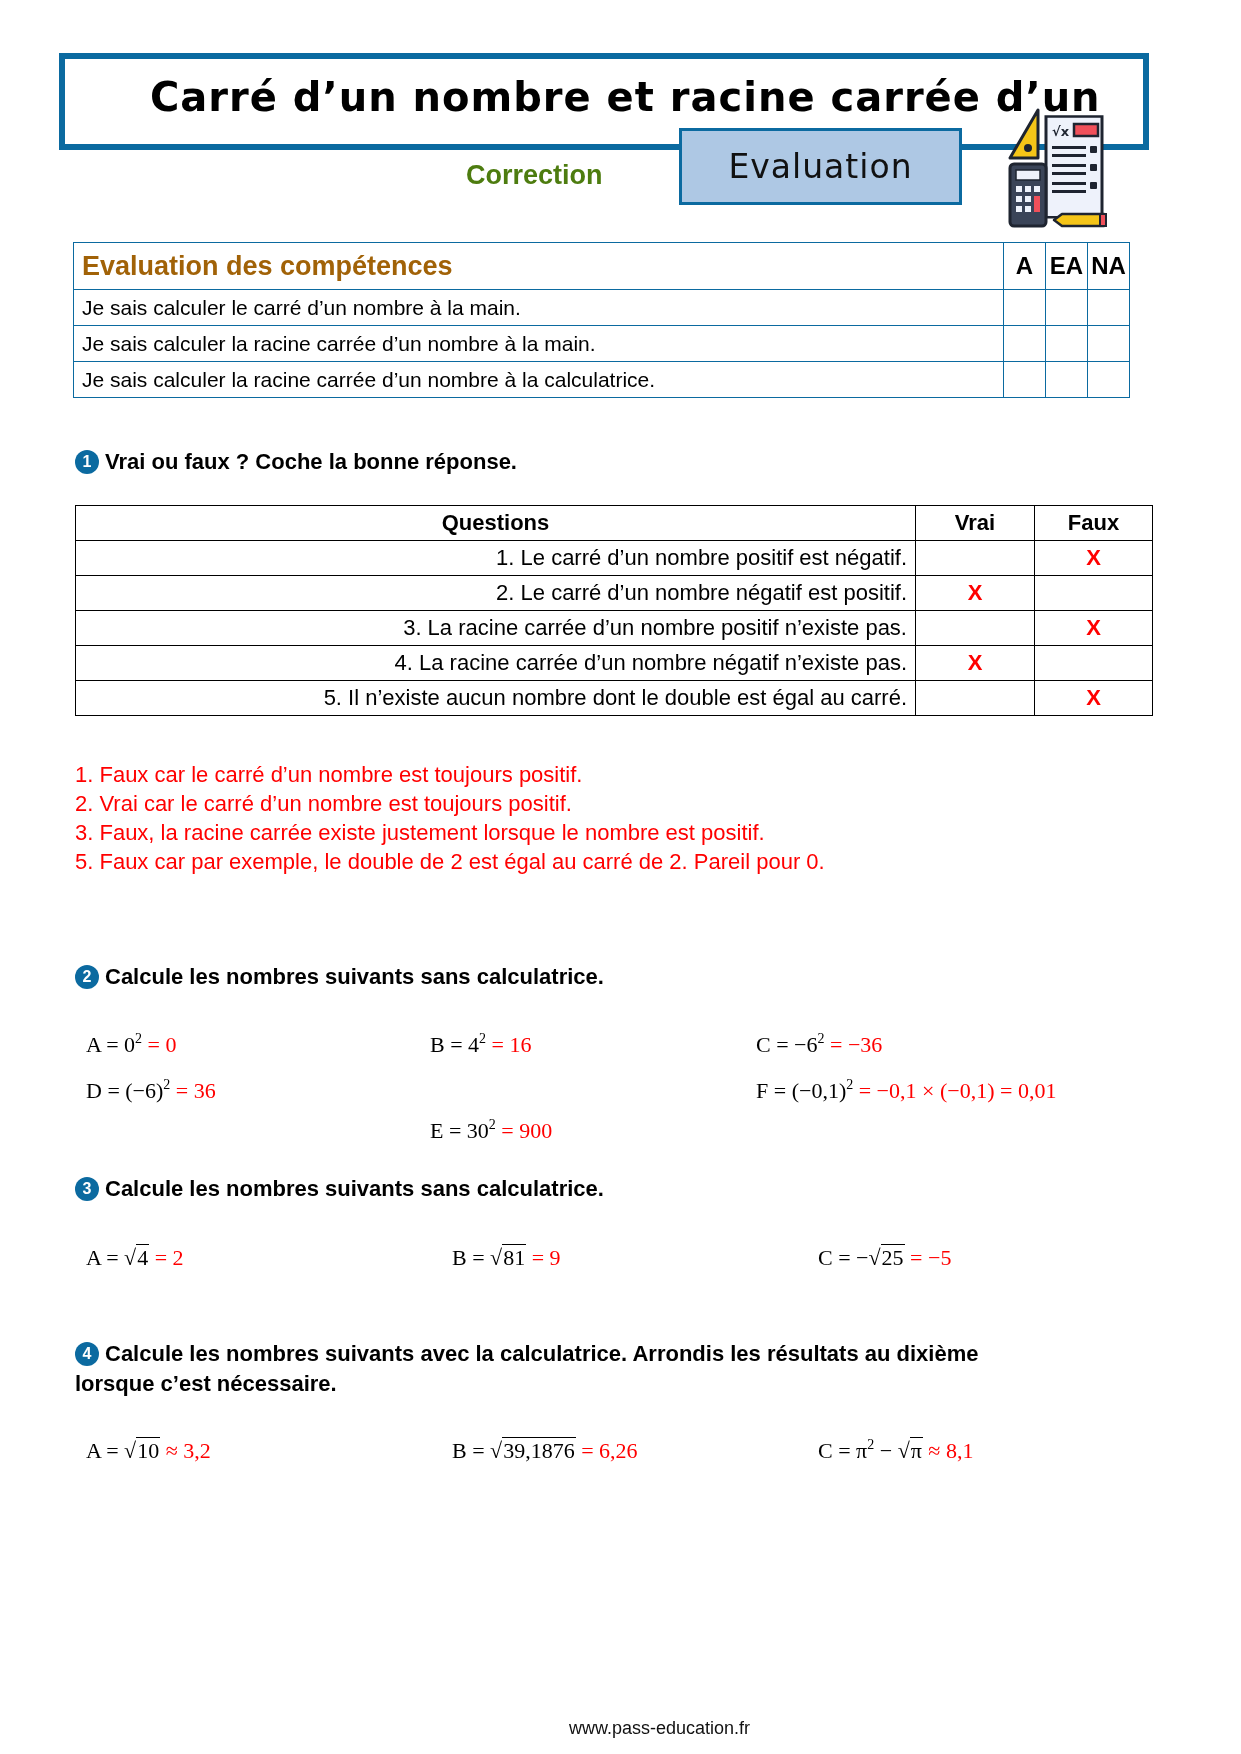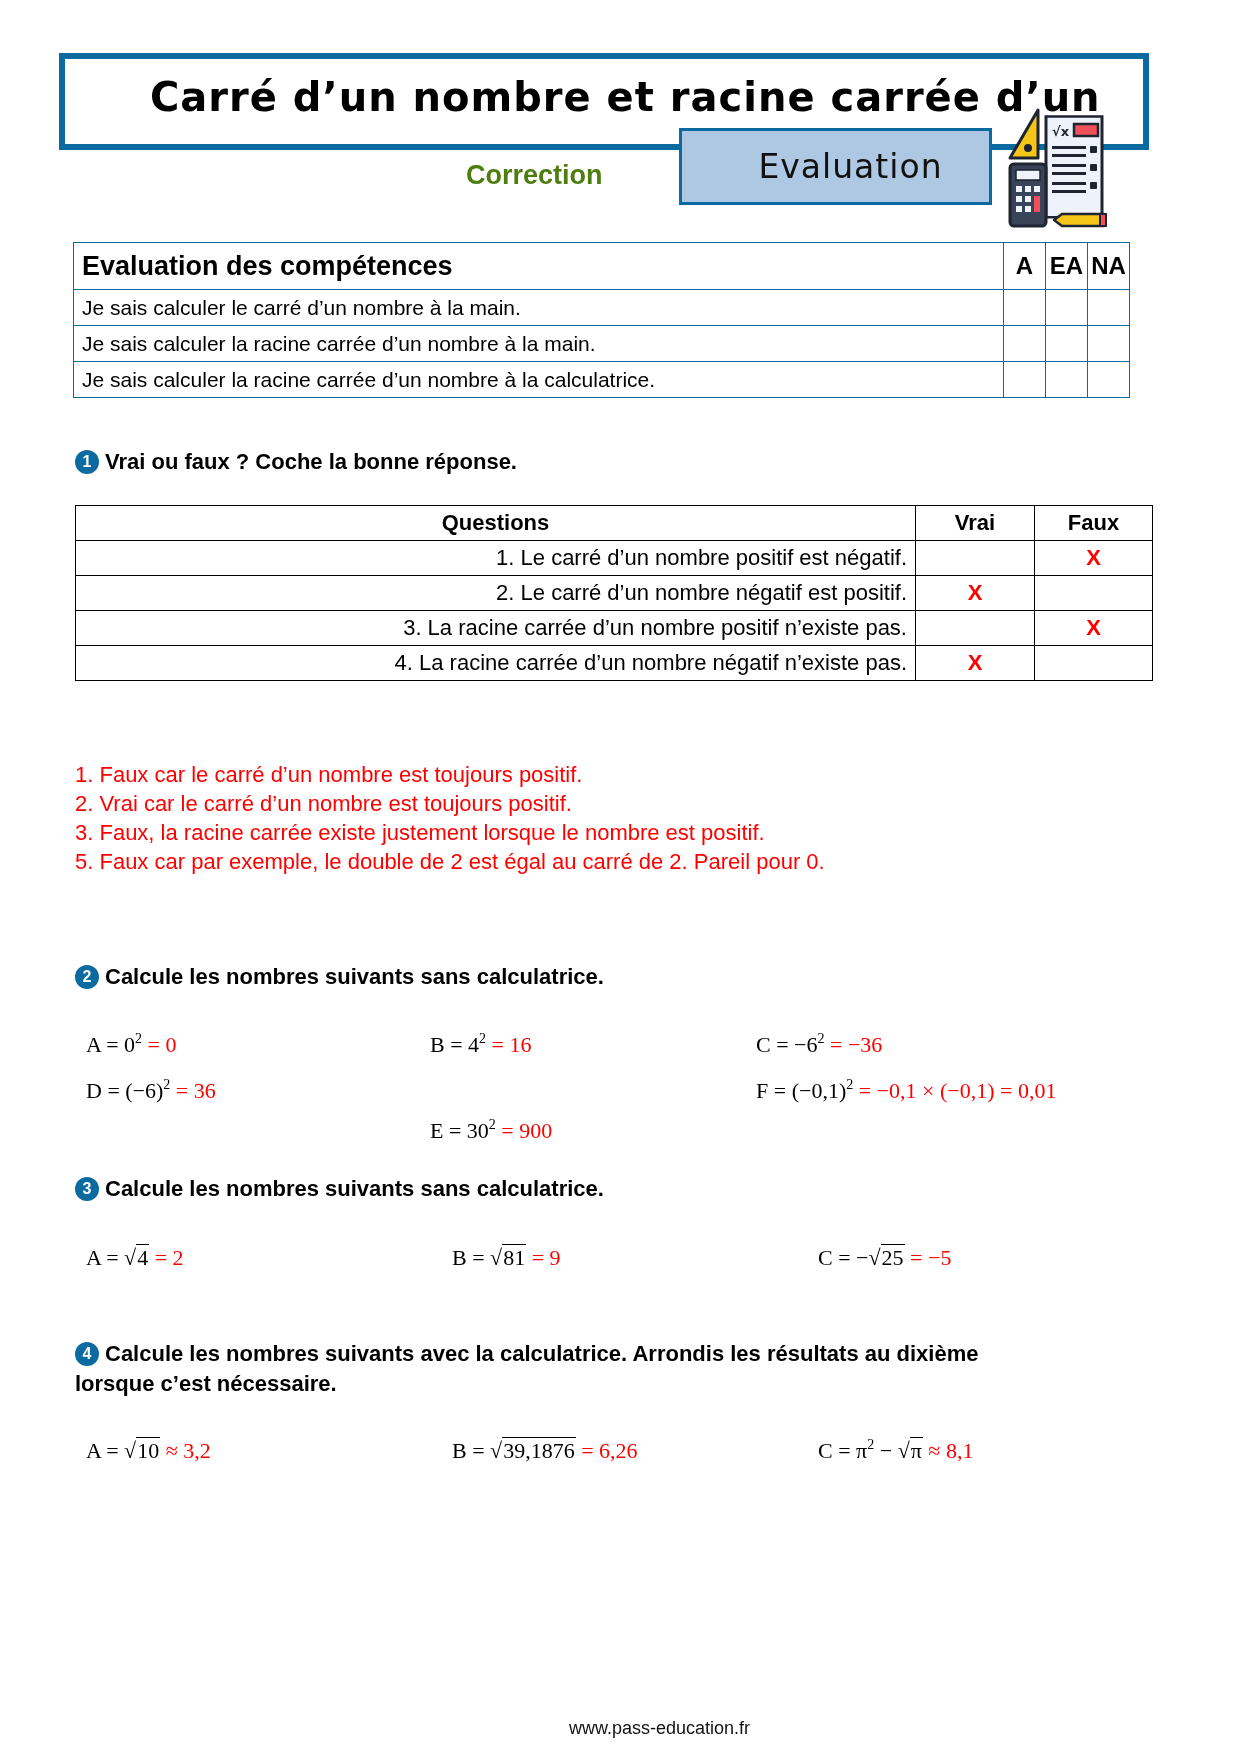--- a/index.html
+++ b/index.html
@@ -1,30 +1,30 @@
 <!DOCTYPE html>
 <html><head>
 <meta charset="utf-8">
 <style>
   html, body { margin:0; padding:0; background:#ffffff; }
   body { width:1241px; height:1754px; position:relative; overflow:hidden; font-family:"Liberation Sans", sans-serif; color:#000; }
   .abs { position:absolute; }
   .title-box { left:59px; top:53px; width:1078px; height:85px; border:6px solid #0b6aa0; background:#fff; box-sizing:content-box; }
   .title-text { left:150px; top:74px; font-family:"DejaVu Sans", sans-serif; font-size:40px; font-weight:bold; letter-spacing:1px; white-space:nowrap; }
-  .eval-box { left:679px; top:128px; width:277px; height:71px; background:#aec8e4; border:3px solid #0b6aa0; display:flex; align-items:center; justify-content:center;padding-left:30px; }
+  .eval-box { left:679px; top:128px; width:277px; height:71px; background:#aec8e4; border:3px solid #0b6aa0; display:flex; align-items:center; justify-content:center; }
   .eval-text { font-family:"DejaVu Sans", sans-serif; font-size:33px; color:#111; letter-spacing:1px; }
   .correction { left:466px; top:160px; color:#4d7c0f; font-family:"Liberation Sans", sans-serif; font-weight:bold; font-size:27px; }
   .icon-wrap { left:1008px; top:108px; width:128px; height:124px; }
 
   table { border-collapse:collapse; }
   .comp-table { left:73px; top:242px; width:1057px; }
   .comp-table td { border:1.5px solid #0b6aa0; font-family:"Liberation Sans", sans-serif; font-size:21px; padding:0 8px; }
   .comp-table .hdr td { height:46px; }
   .comp-table .row td { height:35px; }
-  .comp-title { color:#000000; font-weight:bold; font-size:27px !important; }
+  .comp-title { color:#a16207; font-weight:bold; font-size:27px !important; }
   .comp-col { width:41px; text-align:center; font-weight:bold; font-size:24px !important; padding:0 !important; }
 
   .q-header { font-weight:bold; font-size:22px; display:flex; align-items:center; gap:6px; white-space:nowrap; }
   .num-badge { width:24px; height:24px; border-radius:50%; background:#0b6aa0; color:#fff; font-size:16px; font-weight:bold; display:inline-flex; align-items:center; justify-content:center; flex:0 0 24px; }
 
   .vf-table { left:75px; top:505px; width:1078px; }
   .vf-table td, .vf-table th { border:1.5px solid #000; font-size:22px; height:34px; padding:0 8px;text-align:right; }
   .vf-table th { font-weight:bold; text-align:center; }
   .vf-table td.mark { text-align:center; color:#ff0000; font-weight:bold; font-size:22px; }
   .vf-col-q { width:823px; }
@@ -140,20 +140,25 @@
   <tr>
     <td>3. La racine carrée d’un nombre positif n’existe pas.</td>
     <td class="mark"></td>
     <td class="mark">X</td>
   </tr>
   <tr>
     <td>4. La racine carrée d’un nombre négatif n’existe pas.</td>
     <td class="mark">X</td>
     <td class="mark"></td>
   </tr>
+  <tr>
+    <td>5. Il n’existe aucun nombre dont le double est égal au carré.</td>
+    <td class="mark"></td>
+    <td class="mark">X</td>
+  </tr>
 </tbody>
   </table>
 
 <div class="abs explain">
   <div>1. Faux car le carré d’un nombre est toujours positif.</div>
   <div>2. Vrai car le carré d’un nombre est toujours positif.</div>
   <div>3. Faux, la racine carrée existe justement lorsque le nombre est positif.</div>
   <div>5. Faux car par exemple, le double de 2 est égal au carré de 2. Pareil pour 0.</div>
 </div>
 

